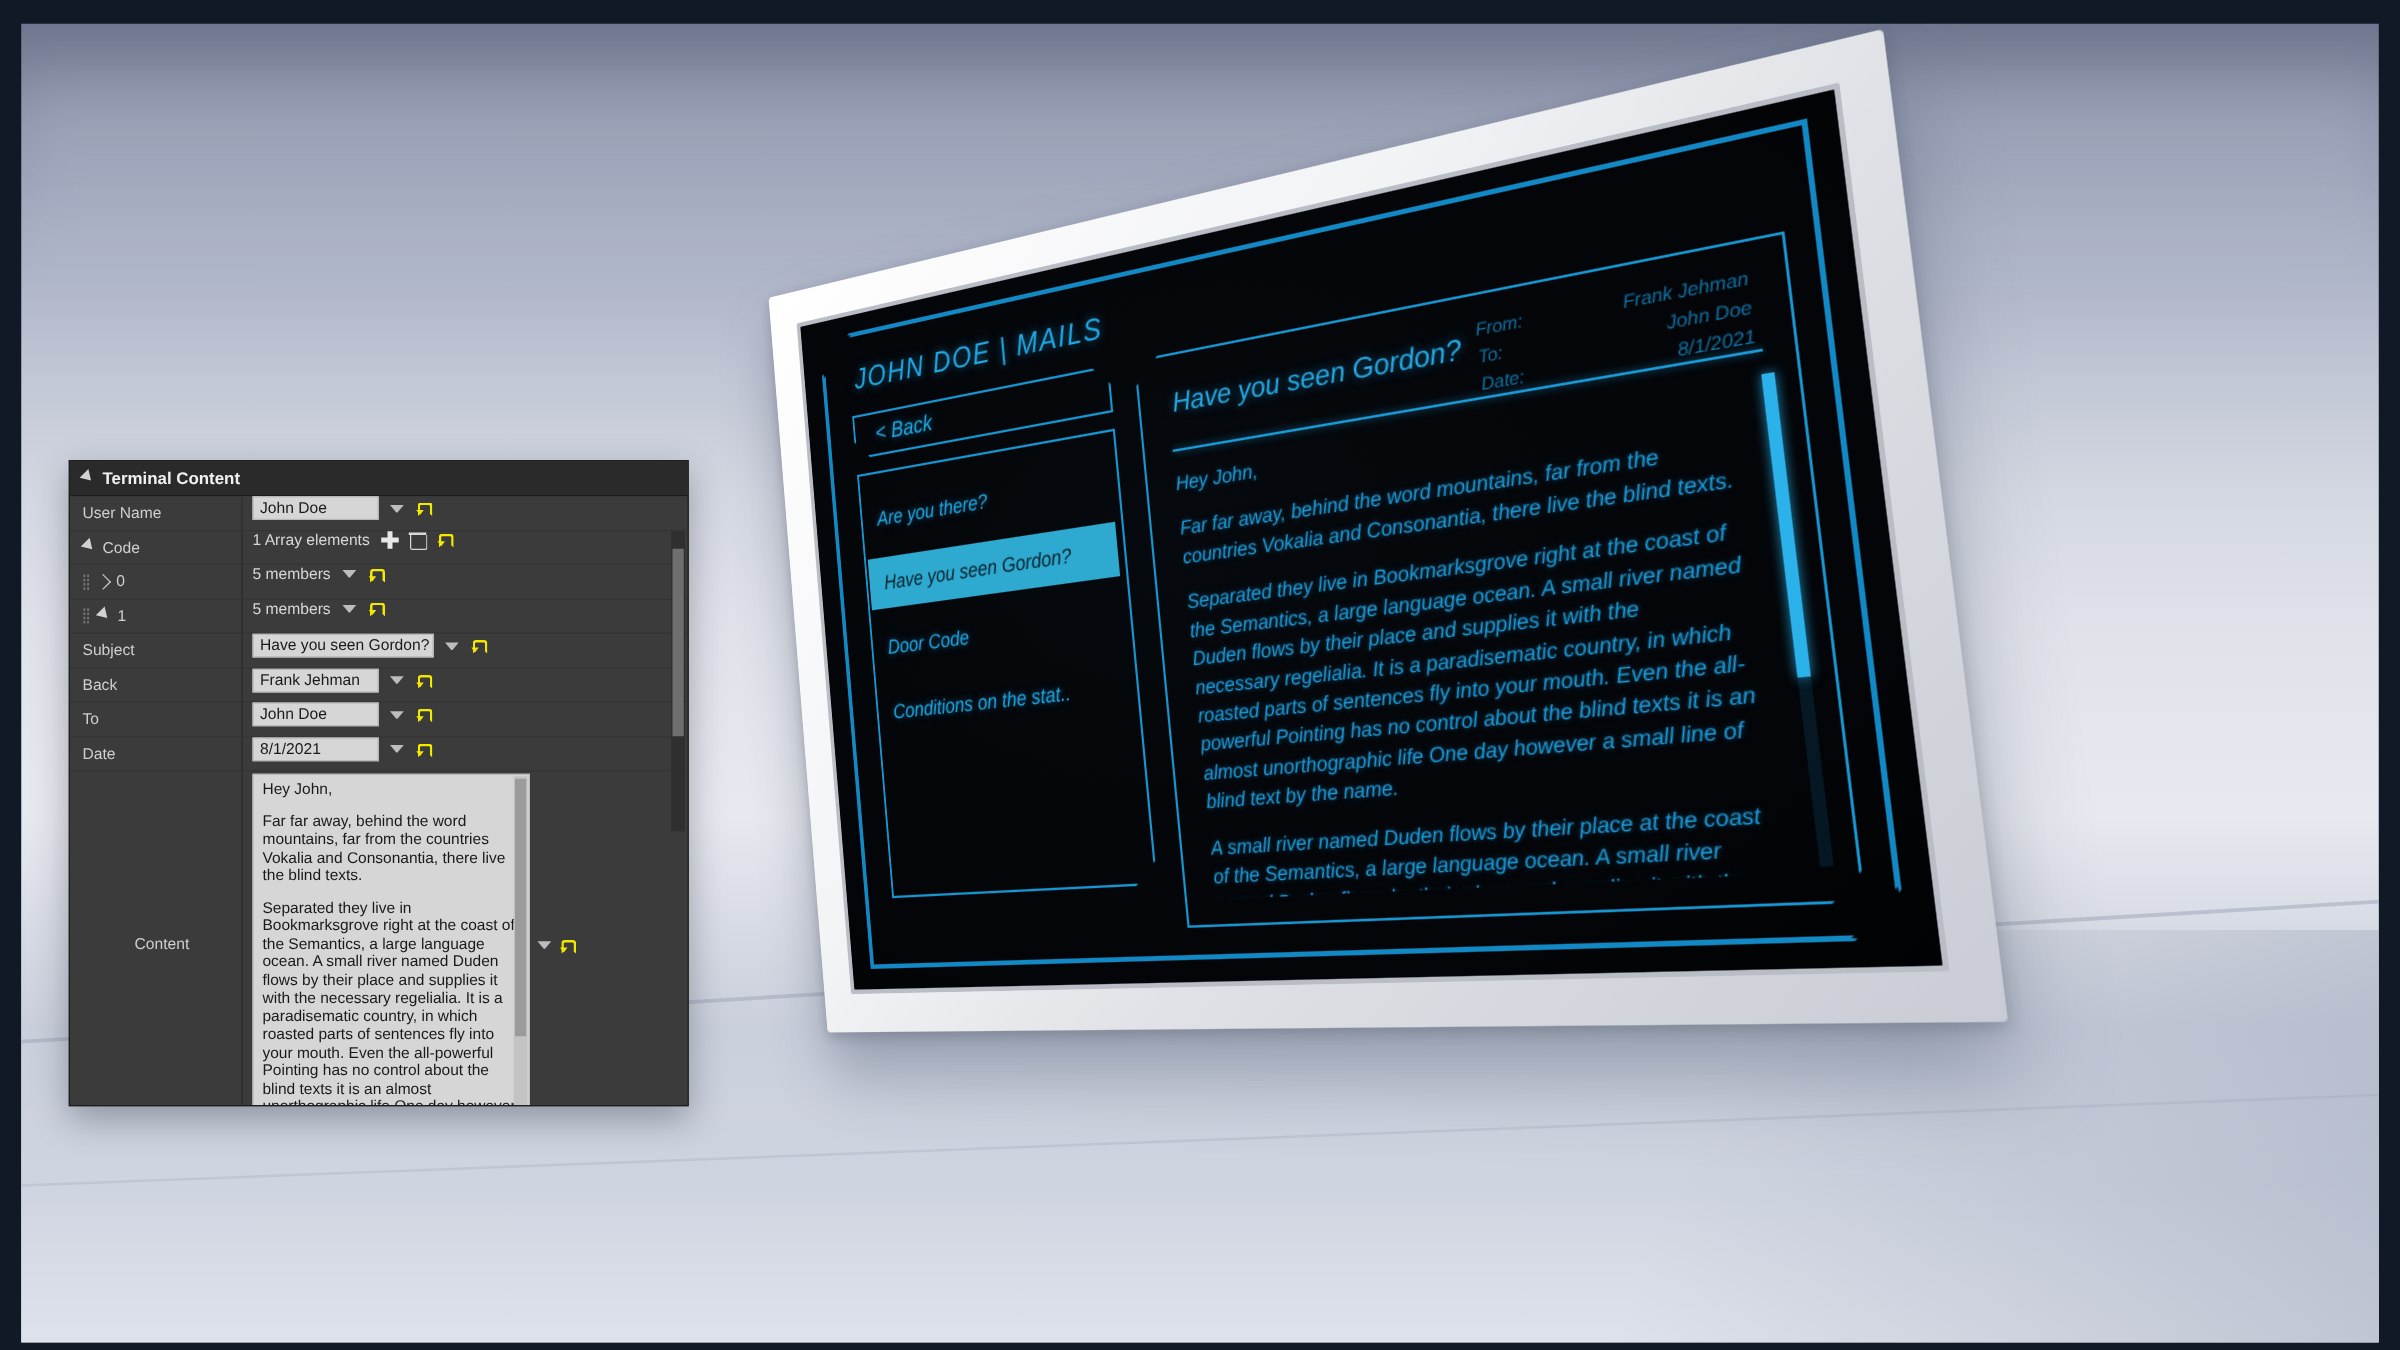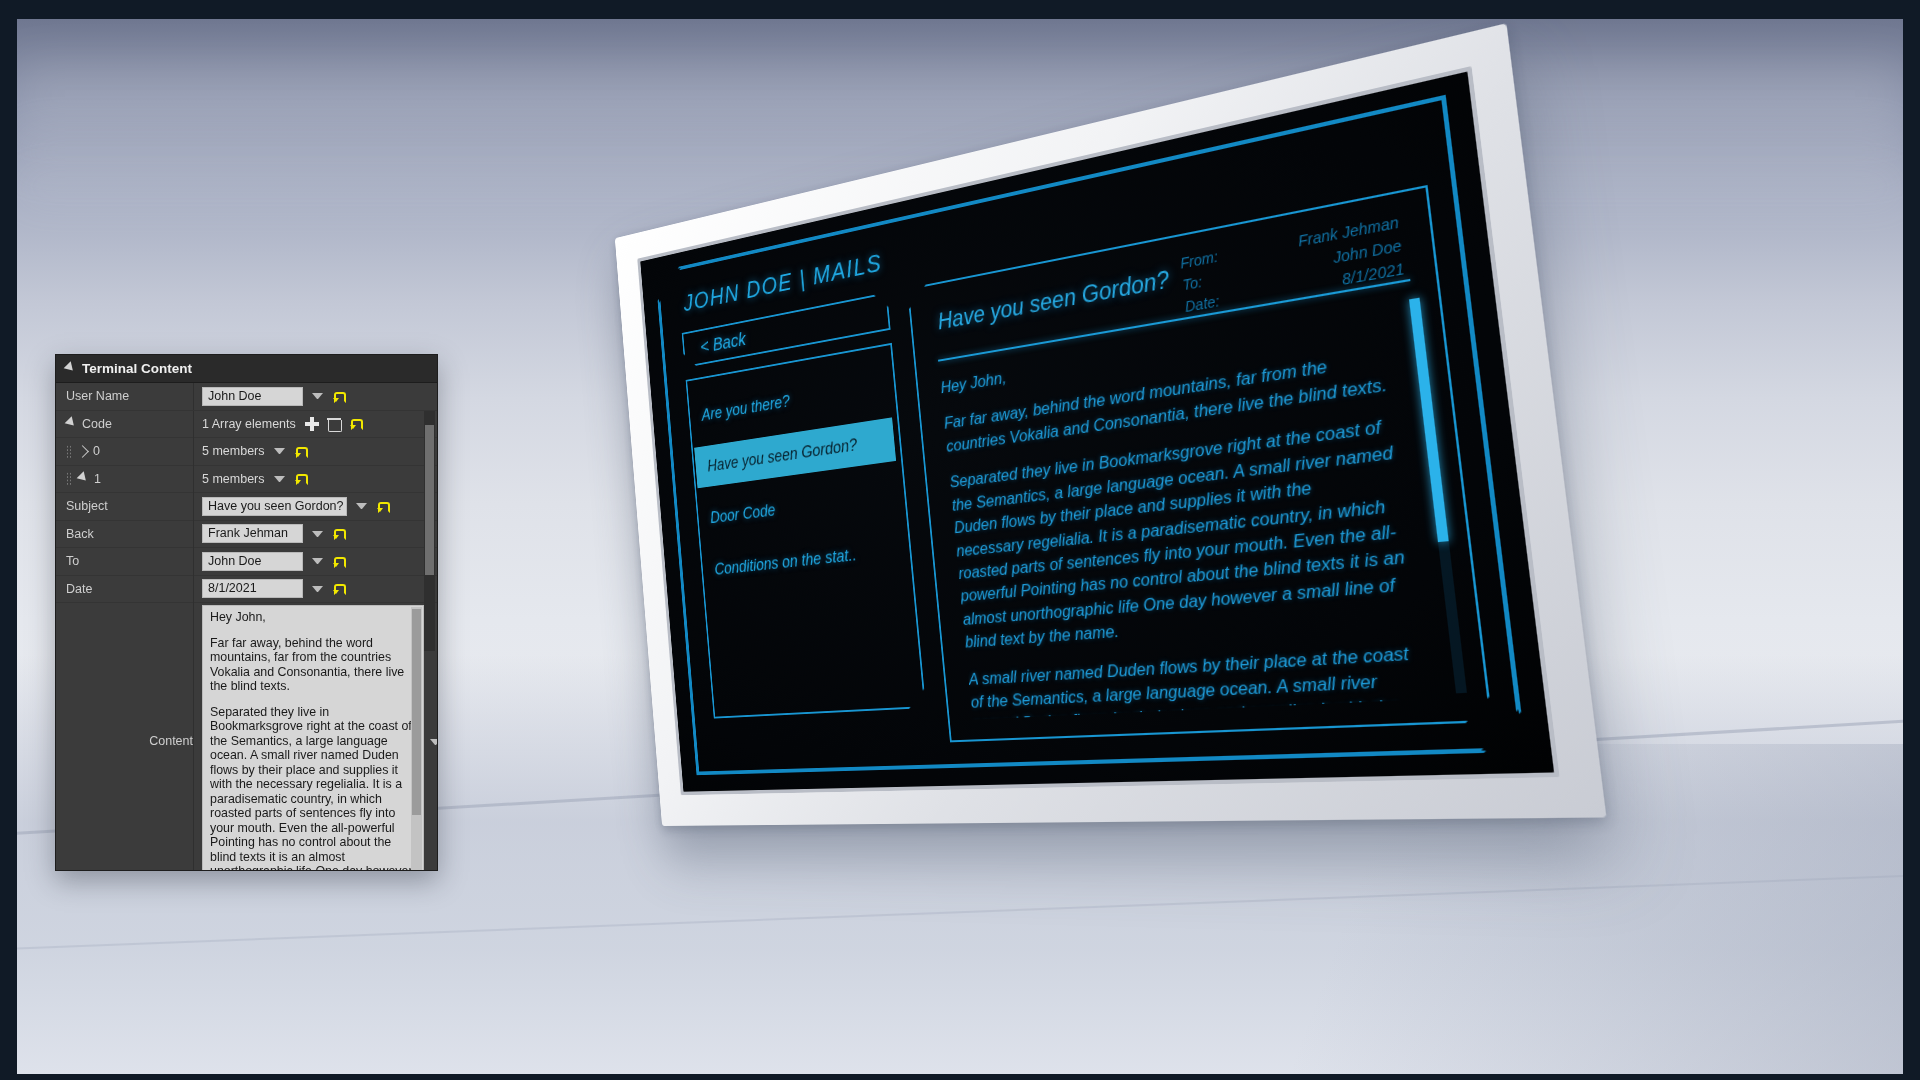--- a/index.html
+++ b/index.html
@@ -263,22 +263,22 @@
     position: absolute;
     left: 0; top: 0;
     width: 9px; height: 62%;
     background: #2bb2ea;
     box-shadow: 0 0 8px rgba(43,178,234,.8);
   }
 
   
   .details-panel {
     position: absolute;
-    left: 55px; top: 354px;
-    width: 383px; height: 517px;
+    left: 55px; top: 368px;
+    width: 496px; height: 517px;
     background: #3b3b3b;
     border: 1px solid #1d1d1d;
     box-shadow: 0 10px 26px rgba(30,35,45,0.35);
     font-size: 12.5px;
     color: #e3e3e3;
     overflow: hidden;
   }
   .panel-header {
     height: 28px;
     background: #2a2a2a;
@@ -308,21 +308,21 @@
   }
 
   .panel-body {
     position: relative;
     height: calc(100% - 28px);
     background: #3b3b3b;
   }
 
   .prow {
     display: flex;
-    align-items: center;
+    align-items: flex-start;
     min-height: 26.5px;
     border-bottom: 1px solid #343434;
   }
   .prow .pname {
     width: 138px;
     flex: 0 0 138px;
     padding-left: 10px;
     display: flex;
     align-items: center;
     gap: 6px;
@@ -428,21 +428,21 @@
     content: "";
     position: absolute;
     left: -1px; top: 1px;
     width: 14px; height: 2px;
     background: #d9d9d9;
   }
 
   .content-row { align-items: stretch; }
   .content-row .pname {
     align-items: center;
-    justify-content: flex-end;
+    justify-content: center;
   }
   .content-area {
     flex: 1;
     display: flex;
     align-items: flex-start;
     gap: 6px;
     padding: 2px 0 0 8px;
   }
   .textarea {
     width: 222px;

